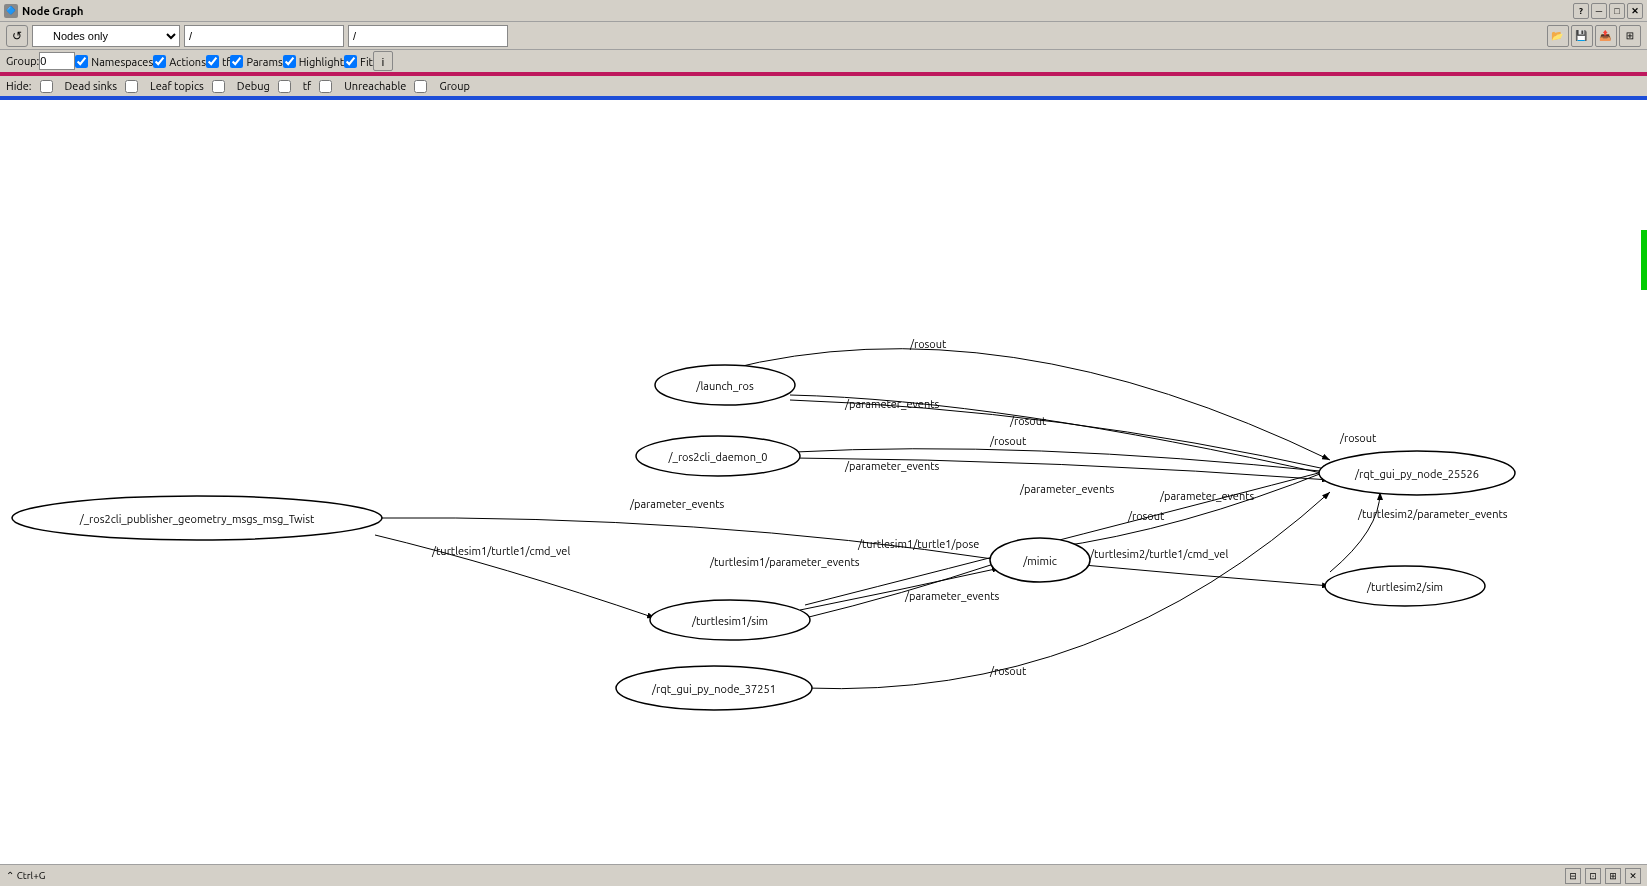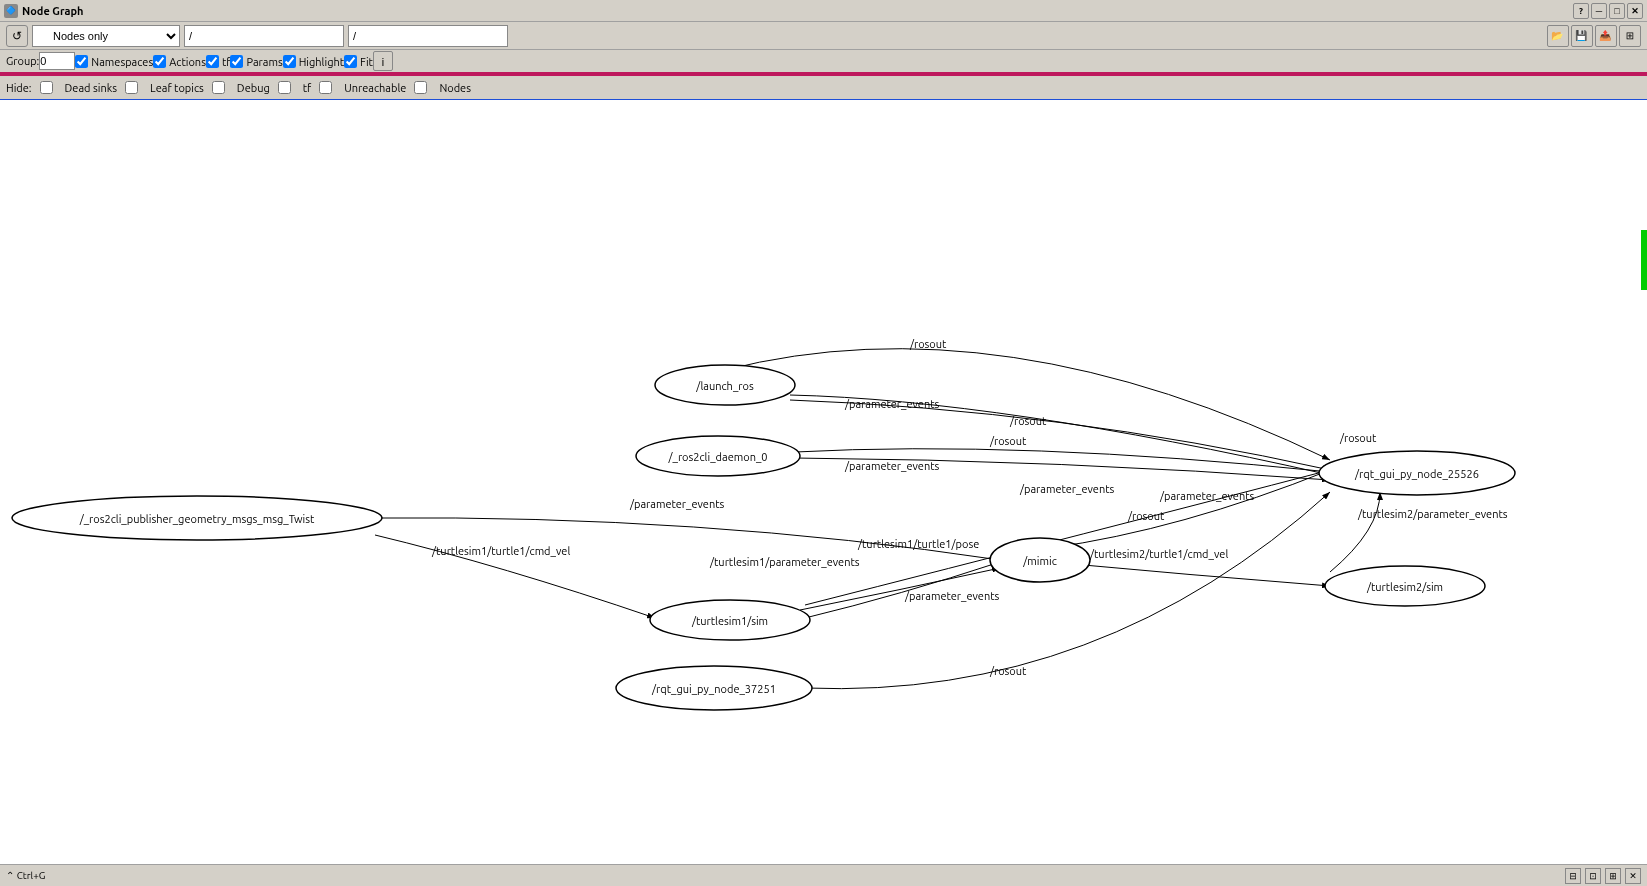--- a/index.html
+++ b/index.html
@@ -70,21 +70,21 @@
     }
     #options-bar label { display: flex; align-items: flex-end; gap: 3px; cursor: pointer; }
     #options-bar .info-btn { width: 18px; height: 18px; border: 1px solid #888; background: #d4d0c8; border-radius: 2px; cursor: pointer; font-size: 10px; display: flex; align-items: center; justify-content: center; }
 
     #hide-bar {
       background: #d4d0c8;
       padding: 2px 6px;
       display: flex;
       align-items: center;
       gap: 8px;
-      border-bottom: 1px solid #1d4ed8;
+      border-bottom: 4px solid #1d4ed8;
       height: 24px;
       font-size: 11px;
     }
     #hide-bar label { display: flex; align-items: center; gap: 12px; cursor: pointer; }
 
     #main-content {
       display: flex;
       flex-direction: column;
       height: calc(100vh - 0px);
     }
@@ -205,21 +205,21 @@
     <label>
       <input type="checkbox" style="">
       <span>tf</span>
     </label>
     <label>
       <input type="checkbox" style="">
       <span>Unreachable</span>
     </label>
     <label>
       <input type="checkbox" style="">
-      <span>Nodes</span>
+      <span>Group</span>
     </label>
   </div>
 
   <div id="graph-container">
     <div class="green-indicator"></div>
 
     <svg id="graph-svg" xmlns="http://www.w3.org/2000/svg">
       <defs>
         <marker id="arrowhead" markerWidth="8" markerHeight="6" refX="8" refY="3" orient="auto">
           <polygon points="0 0, 8 3, 0 6" fill="black"></polygon>

